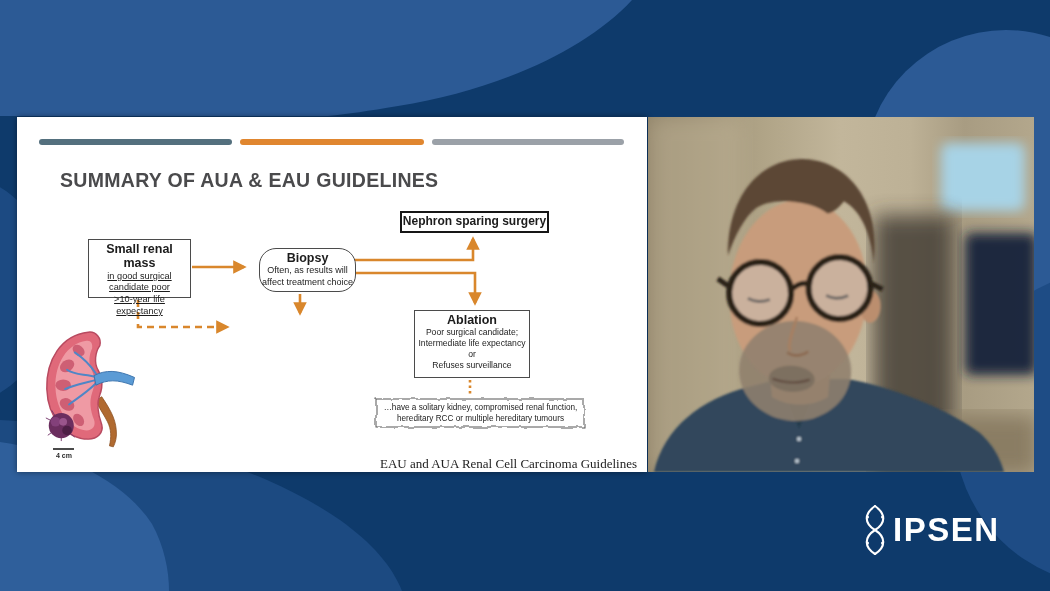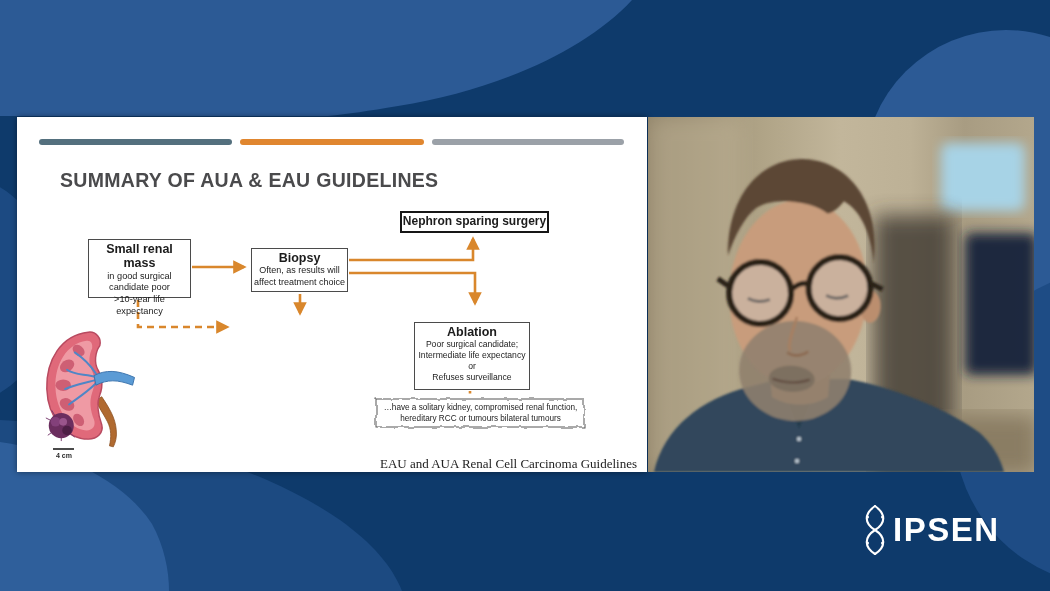--- a/index.html
+++ b/index.html
@@ -21,25 +21,25 @@
   .connectors{position:absolute;left:0;top:0;width:630px;height:355px;}
 
   .box{position:absolute;background:#fff;border:1px solid #4b4b4b;
        text-align:center;color:#1c1c1c;box-sizing:border-box;}
   .box-title{font-weight:bold;font-size:12.5px;line-height:1.15;padding-top:2px;}
   .box-line{font-size:9px;line-height:1.26;white-space:nowrap;}
   .box-nephron{left:383px;top:94px;width:149px;height:22px;border:2px solid #161616;
        display:flex;align-items:center;justify-content:center;}
   .box-nephron .box-title{font-size:12px;padding-top:0;white-space:nowrap;}
   .box-srm{left:71px;top:122px;width:103px;height:59px;}
-  .box-srm .box-line{font-size:9.2px;}
-  .box-biopsy{left:234px;top:131px;width:97px;height:44px;}
+  .box-srm .box-line{font-size:9.2px;text-decoration:underline;}
+  .box-biopsy{left:242px;top:131px;width:97px;height:44px;border-radius:17px;}
   .box-surv{left:218px;top:202px;width:133px;height:55px;}
   .box-surv .box-line{font-size:8.7px;}
-  .box-abl{left:397px;top:193px;width:116px;height:68px;margin-top:12px;}
+  .box-abl{left:397px;top:193px;width:116px;height:68px;}
   .box-abl .box-line{font-size:8.6px;}
 
   .note{position:absolute;left:358px;top:281px;width:211px;height:30px;
         background:transparent;border:none;display:flex;flex-direction:column;
         justify-content:center;text-align:center;color:#1c1c1c;}
   .note .note-line{font-size:8.2px;line-height:1.35;white-space:nowrap;}
 
   .kidney{position:absolute;left:25px;top:212px;width:106px;height:121px;}
   .scale-line{position:absolute;left:36px;top:331px;width:21px;height:2px;background:#4a4a4a;}
   .scale-label{position:absolute;left:32px;top:335px;width:30px;text-align:center;
@@ -125,21 +125,21 @@
       <div class="box box-abl">
         <div class="box-title">Ablation</div>
         <div class="box-line">Poor surgical candidate;</div>
         <div class="box-line">Intermediate life expectancy</div>
         <div class="box-line">or</div>
         <div class="box-line">Refuses surveillance</div>
       </div>
 
       <div class="note">
         <div class="note-line">…have a solitary kidney, compromised renal function,</div>
-        <div class="note-line">hereditary RCC or tumours bilateral tumours</div>
+        <div class="note-line">hereditary RCC or multiple hereditary tumours</div>
       </div>
 
       <svg class="kidney" viewBox="0 0 110 125" aria-hidden="true">
         <path d="M62,70 C70,82 76,92 77,104 C78,112 76,118 74,122 L70,121 C72,112 72,104 68,96 C64,88 58,80 56,74 Z" fill="#b06a30" stroke="#8a4e1f" stroke-width="0.8"></path>
         <path d="M48,3 C20,6 4,32 5,62 C6,93 26,114 48,114 C58,114 64,107 62,99 C58,88 56,78 60,68 C64,58 62,48 58,42 C54,35 55,24 60,17 C62,9 56,2 48,3 Z" fill="#e0697a" stroke="#b84a60" stroke-width="1.5"></path>
         <path d="M46,12 C26,15 13,36 14,61 C15,86 30,104 46,105 C53,105 56,100 54,94 C50,84 49,75 52,66 C56,56 54,47 51,41 C48,35 49,26 52,20 C53,14 50,11 46,12 Z" fill="#ef9aa4"></path>
         <g fill="#c9556c" opacity="0.85">
           <ellipse cx="26" cy="38" rx="8" ry="6" transform="rotate(-35 26 38)"></ellipse>
           <ellipse cx="22" cy="58" rx="8" ry="6"></ellipse>
           <ellipse cx="26" cy="78" rx="8" ry="6" transform="rotate(30 26 78)"></ellipse>

